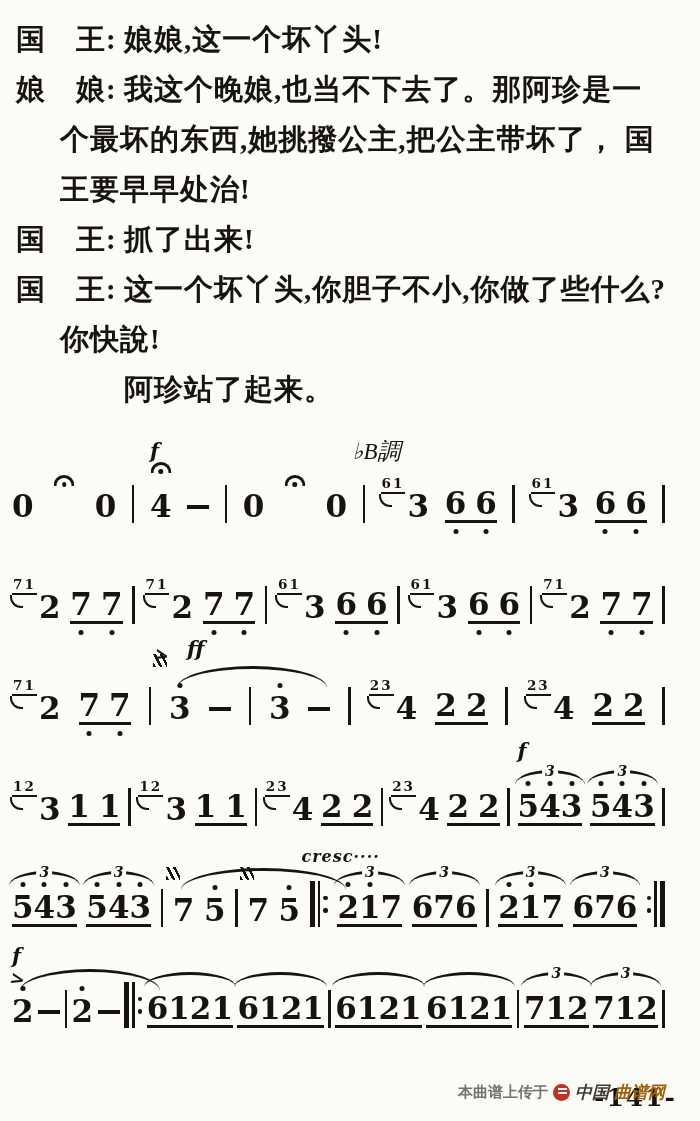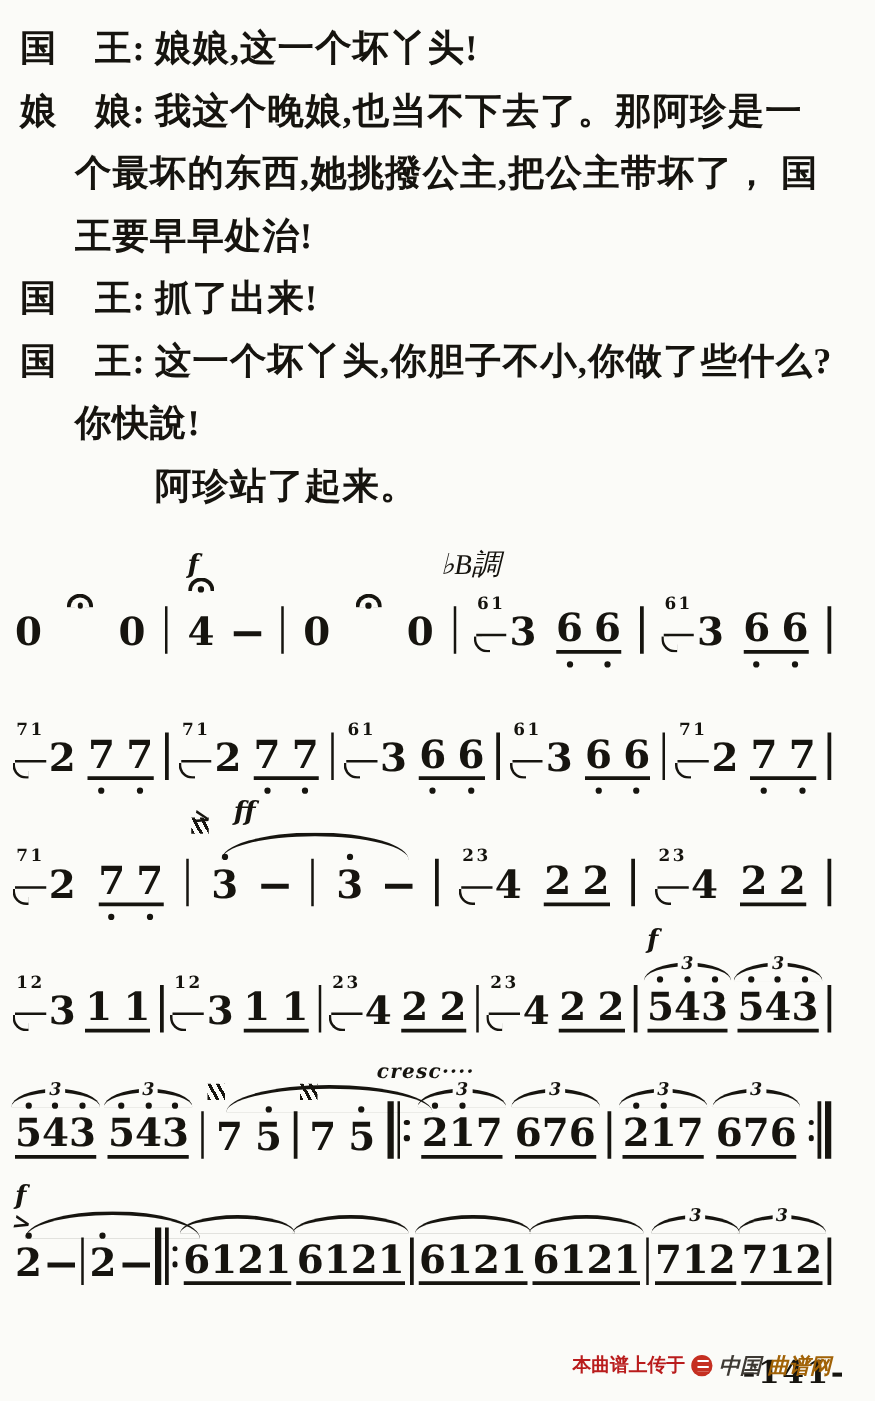--- a/index.html
+++ b/index.html
@@ -26,21 +26,21 @@
   .digits { position:relative; display:inline-flex; align-items:flex-end;
             font-family:"DejaVu Serif", serif; font-weight:700; font-size:31px; line-height:1.05; }
   .digits.sp { gap:9px; }
   .digits.u1 { border-bottom:3.5px solid #16140f; }
   .digits.u2 { border-bottom:3px solid #16140f; }
   .d { position:relative; }
   .da { position:absolute; top:-9px; left:50%; transform:translateX(-50%); width:5px; height:5px; border-radius:50%; background:#16140f; }
   .db { position:absolute; bottom:-14px; left:50%; transform:translateX(-50%); width:5px; height:5px; border-radius:50%; background:#16140f; }
 
   .grace { position:absolute; top:-14px; left:0; display:flex; flex-direction:column; align-items:flex-start; }
-  .gd { font-family:"DejaVu Serif", serif; font-weight:700; font-size:13.5px; letter-spacing:2px; line-height:1.1; border-bottom:2px solid #16140f; padding:0 1px 16px 1px; }
+  .gd { font-family:"DejaVu Serif", serif; font-weight:700; font-size:13.5px; letter-spacing:2px; line-height:1.1; border-bottom:2px solid #16140f; padding:0 1px 1px 1px; }
   .ghook { width:11px; height:11px; border-left:2.5px solid #16140f; border-bottom:2.5px solid #16140f; border-bottom-left-radius:11px; margin-left:-2px; }
 
   .fermata { position:absolute; top:-28px; left:50%; transform:translateX(-50%); width:21px; height:11px;
              border:3px solid #16140f; border-bottom:none; border-radius:21px 21px 0 0; box-sizing:border-box; }
   .fermata::after { content:""; position:absolute; top:4px; left:50%; transform:translateX(-50%); width:4.5px; height:4.5px; border-radius:50%; background:#16140f; }
   .fergap { position:relative; width:30px; height:42px; }
   .fergap .fermata { top:-6px; }
 
   .dash { width:22px; height:4px; background:#16140f; margin-bottom:14px; }
   .bar  { width:2.5px; height:38px; background:#16140f; }
@@ -62,21 +62,21 @@
   .trem.hi { top:-38px; left:-16px; }
   .dyn  { position:absolute; top:-52px; left:0; font:italic 700 21px "DejaVu Serif", serif; white-space:nowrap; }
   .dyn.r { left:18px; top:-56px; }
   .dyn.cresc { font-size:16px; top:-44px; left:-36px; letter-spacing:1px; }
   .klbl { position:absolute; top:-54px; left:-28px; font-weight:400; font-size:23px; white-space:nowrap; font-family:"Liberation Serif", serif; }
 
   
   .footer { position:absolute; left:0; right:0; bottom:8px; height:32px; }
   .pageno { position:absolute; left:0; right:0; top:2px; text-align:right; font:700 25px "DejaVu Serif", serif; letter-spacing:2px; }
   .wm { position:absolute; right:12px; top:0; display:flex; align-items:center; gap:5px; }
-  .wm-prefix { font:700 15px "Liberation Sans", sans-serif; color:#b91c1c;margin-left:12px; }
+  .wm-prefix { font:700 15px "Liberation Sans", sans-serif; color:#737373;margin-left:12px; }
   .wm-logo { width:17px; height:17px; border-radius:50%; background:#c52f21; position:relative; flex:none; }
   .wm-logo::after { content:""; position:absolute; left:5px; right:3px; top:4px; bottom:4px;
                     background:repeating-linear-gradient(#fff 0 1.8px, transparent 1.8px 4.4px); }
   .wm-cn   { font:italic 900 17px "Liberation Sans", sans-serif; color:#3e3a34; }
   .wm-site { font:italic 900 17px "Liberation Sans", sans-serif; color:#a16207; }
 </style>
 </head>
 <body>
 
 <div class="page">

